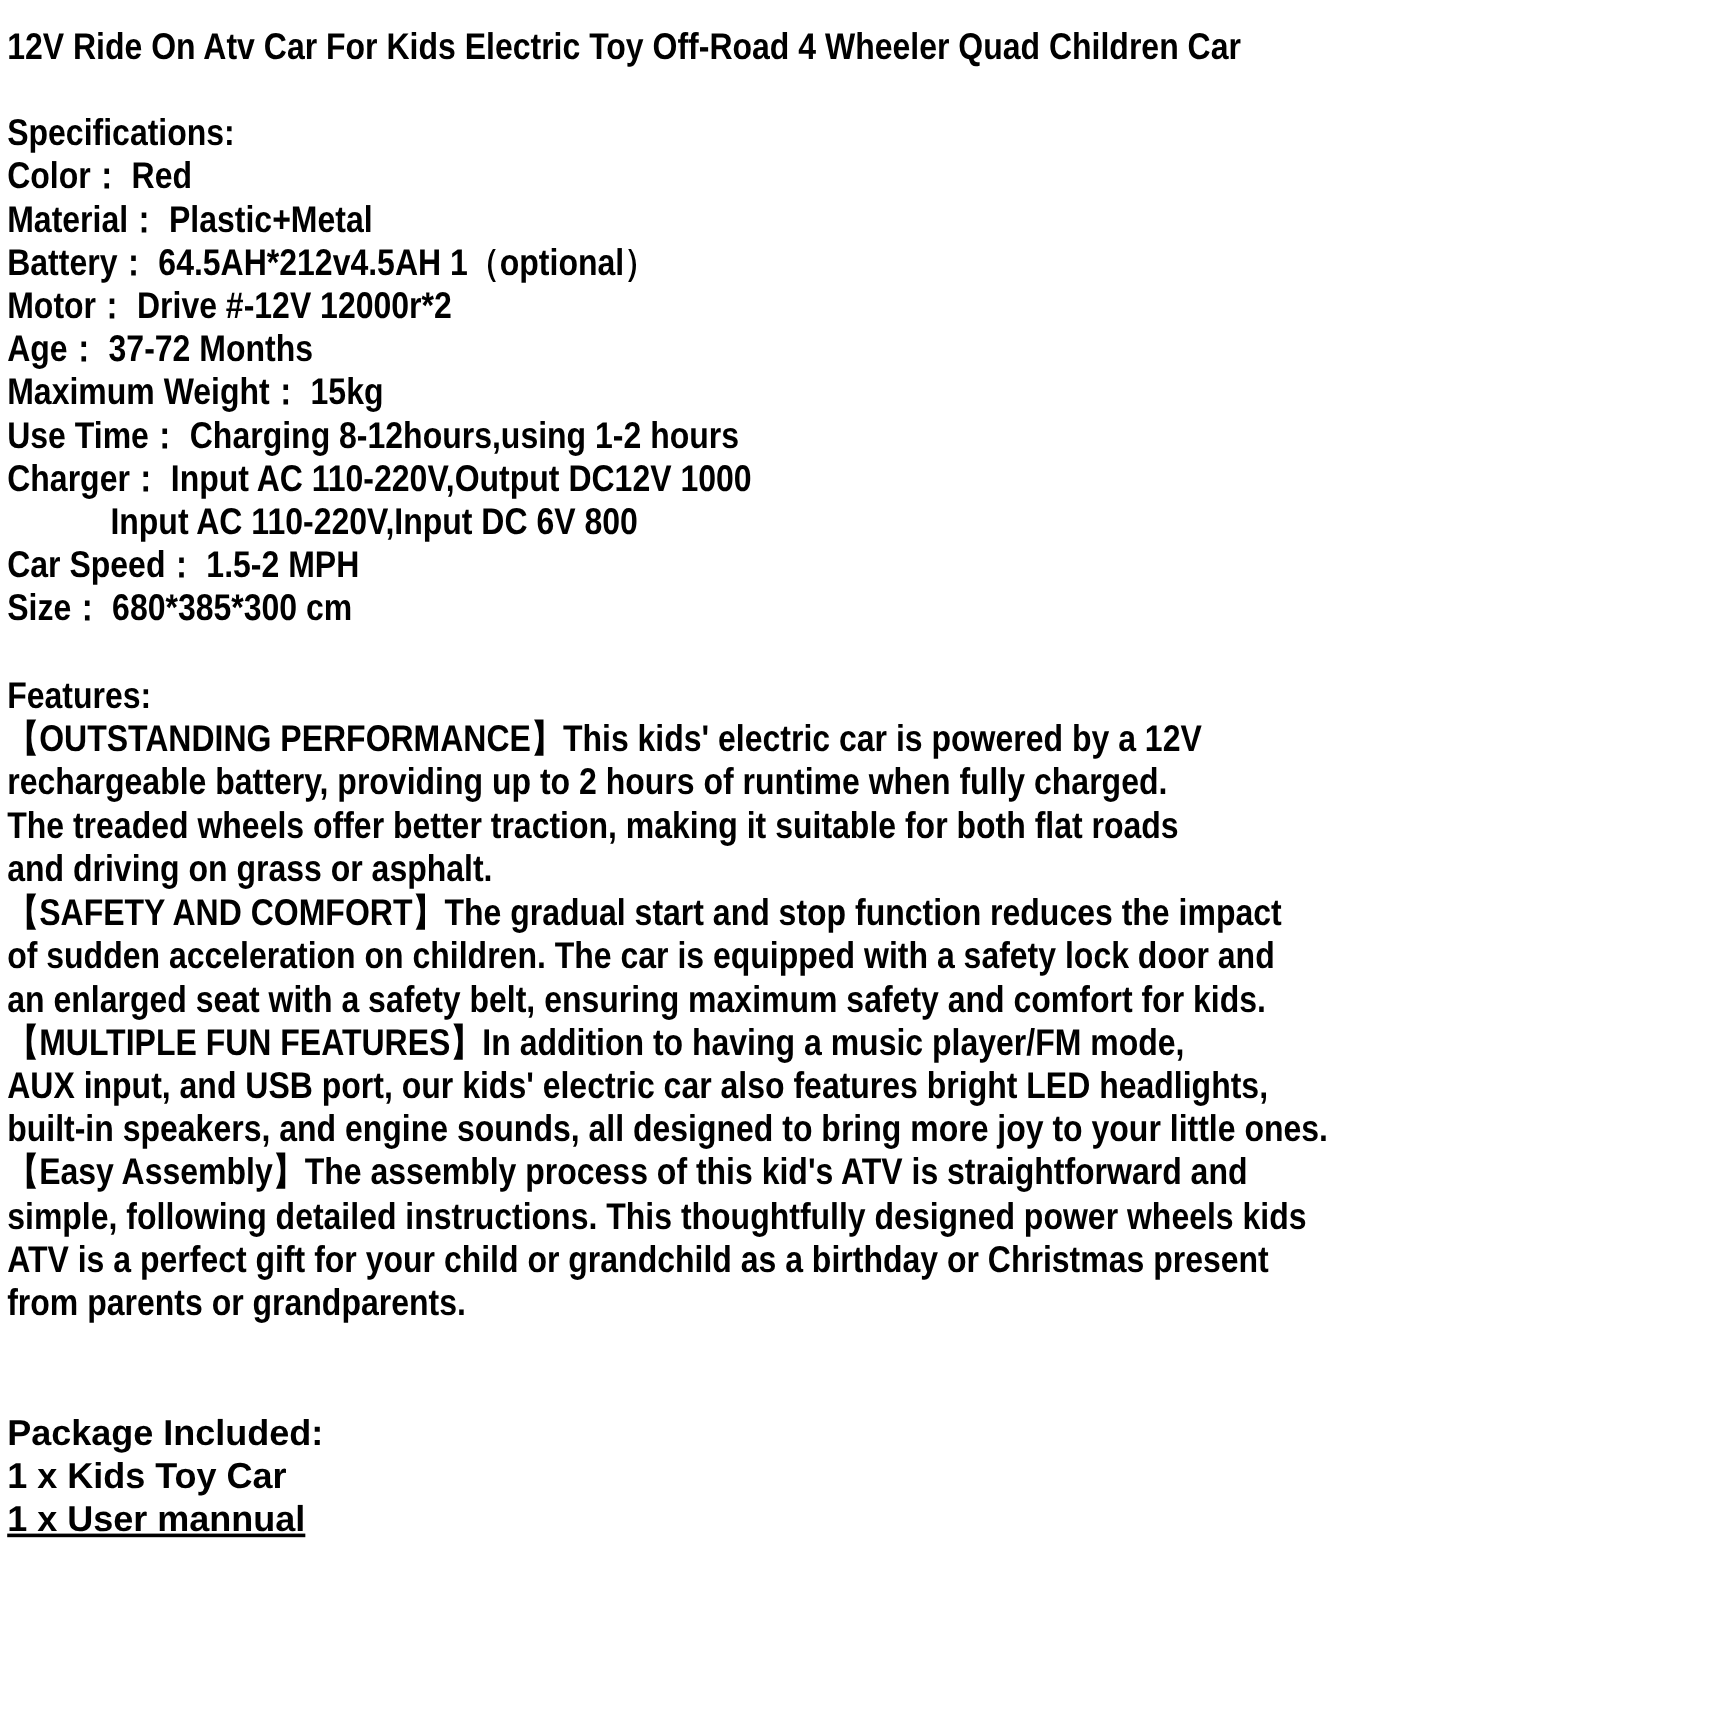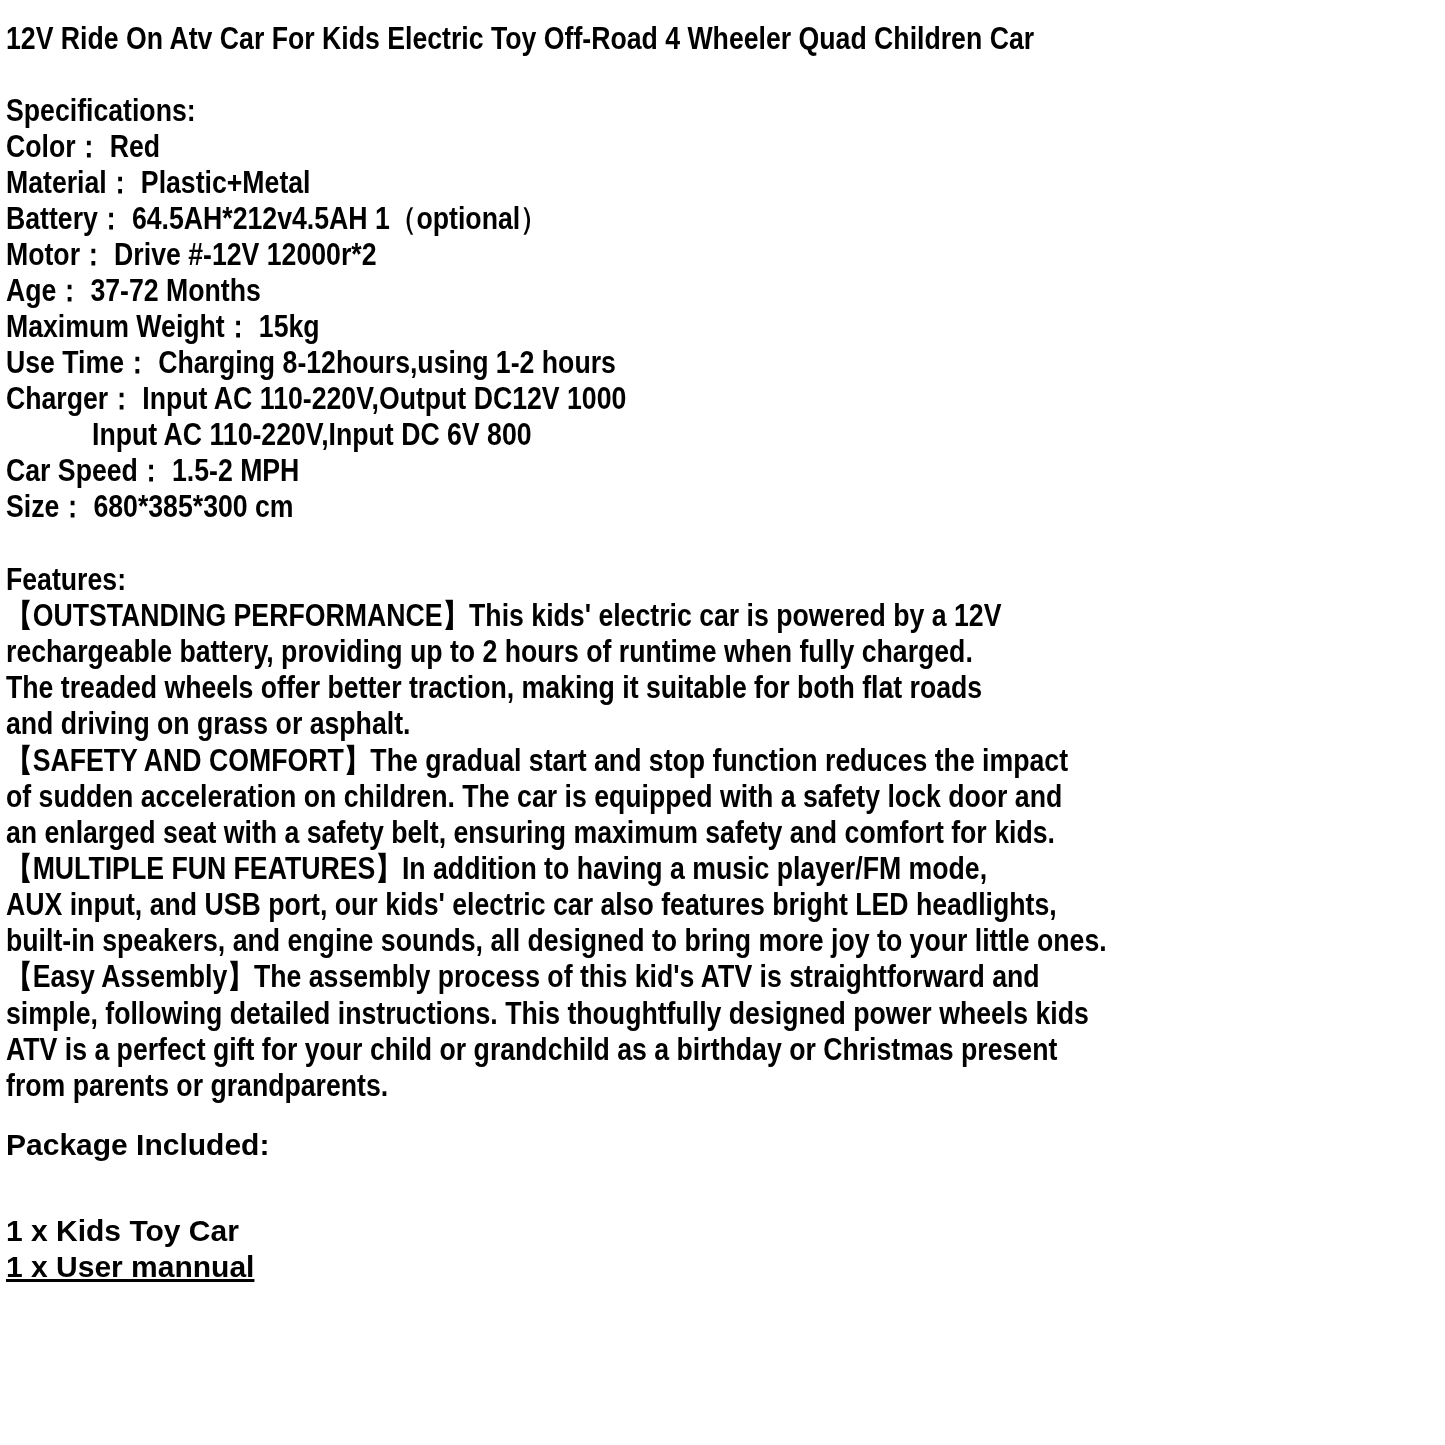--- a/index.html
+++ b/index.html
@@ -65,17 +65,17 @@
   <div class="line condensed" style="top:779px;">of sudden acceleration on children. The car is equipped with a safety lock door and</div>
   <div class="line condensed" style="top:815px;">an enlarged seat with a safety belt, ensuring maximum safety and comfort for kids.</div>
   <div class="line condensed" style="top:851px;">【MULTIPLE FUN FEATURES】In addition to having a music player/FM mode,</div>
   <div class="line condensed" style="top:887px;">AUX input, and USB port, our kids' electric car also features bright LED headlights,</div>
   <div class="line condensed" style="top:923px;">built-in speakers, and engine sounds, all designed to bring more joy to your little ones.</div>
   <div class="line condensed" style="top:959px;">【Easy Assembly】The assembly process of this kid's ATV is straightforward and</div>
   <div class="line condensed" style="top:996px;">simple, following detailed instructions. This thoughtfully designed power wheels kids</div>
   <div class="line condensed" style="top:1032px;">ATV is a perfect gift for your child or grandchild as a birthday or Christmas present</div>
   <div class="line condensed" style="top:1068px;">from parents or grandparents.</div>
 
-  <div class="line wide" style="top:1127px;">Package Included:</div>
+  <div class="line wide" style="top:1177px;">Package Included:</div>
   <div class="line wide" style="top:1213px;">1 x Kids Toy Car</div>
   <div class="line wide" style="top:1249px;text-decoration:underline;">1 x User mannual</div>
 
 </div>
 
 </body></html>

